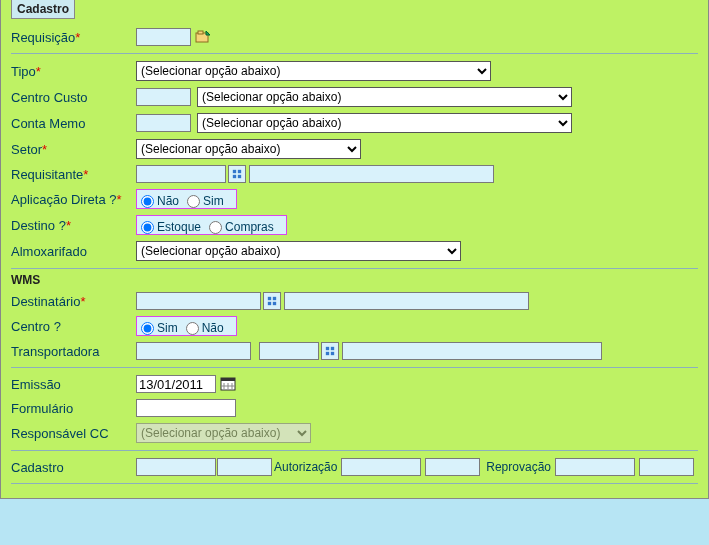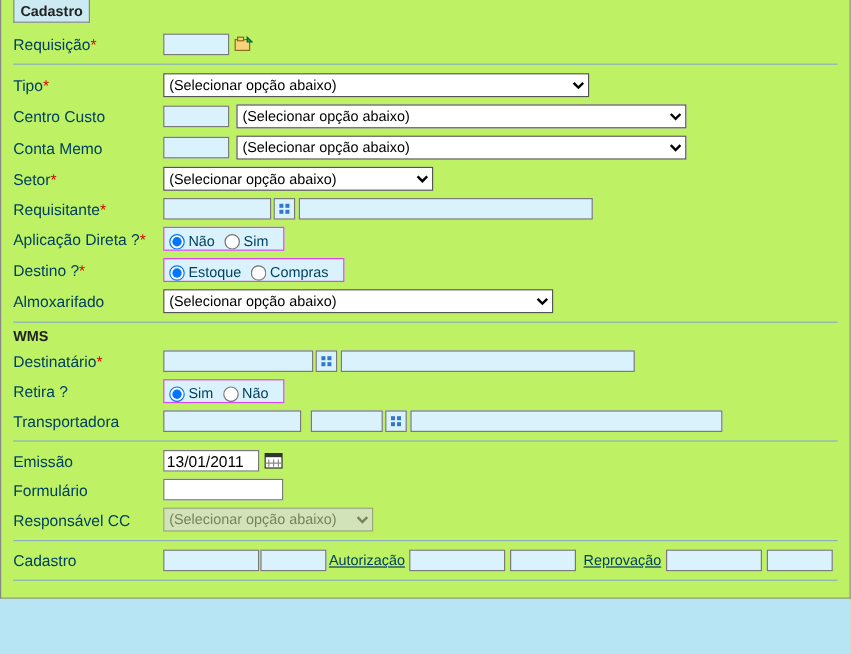--- a/index.html
+++ b/index.html
@@ -121,21 +121,20 @@
   }
   .stat-field {
     display: inline-flex;
     align-items: center;
     margin-right: 4px;
   }
   .stat-field .slabel {
     color: #004060;
     font-size: 12px;
     margin-right: 4px;
-    text-decoration: underline;
   }
 </style>
 </head>
 <body>
 
 <div class="container">
 
   <div class="tab-header">Cadastro</div>
 
   
@@ -271,21 +270,21 @@
           <rect x="7" y="1" width="4" height="4" fill="#37c"></rect>
           <rect x="1" y="7" width="4" height="4" fill="#37c"></rect>
           <rect x="7" y="7" width="4" height="4" fill="#37c"></rect>
         </svg>
     </span>
     <input type="text" class="field" style="width: 245px; margin-left: 3px;">
   </div>
 
   
   <div class="row">
-    <div class="label-col">Retira ?</div>
+    <div class="label-col">Centro ?</div>
     <div class="radio-box">
       <label>
           <input type="radio" name="rt" checked="" style="">
           <span>Sim</span>
         </label>
       <label>
           <input type="radio" name="rt" style="">
           <span>Não</span>
         </label>
     </div>

